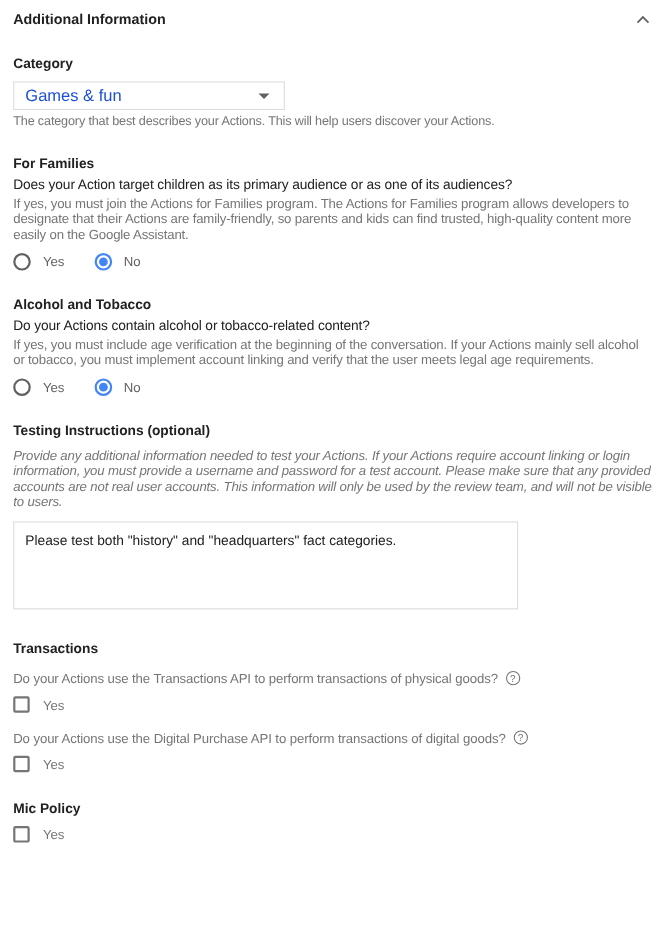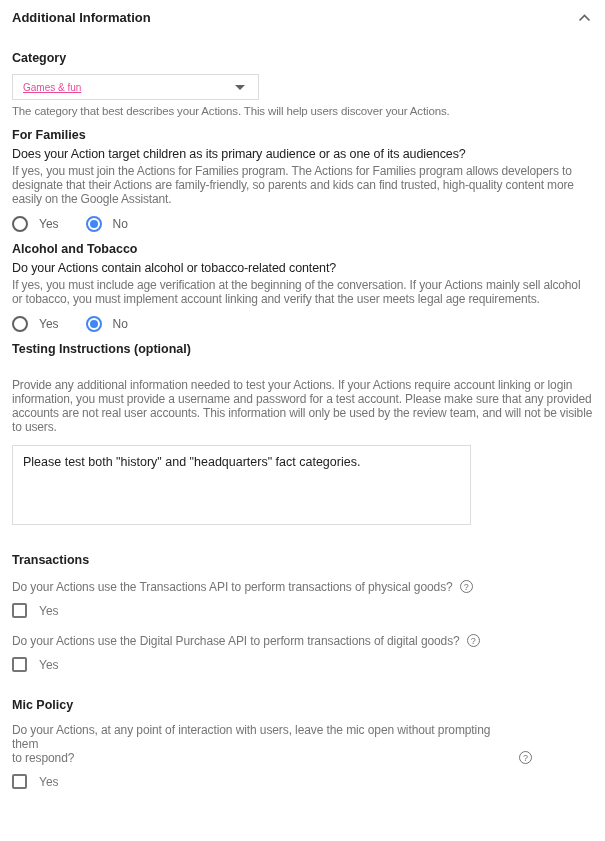--- a/index.html
+++ b/index.html
@@ -12,40 +12,40 @@
   .page { width: 605px; height: 841px; padding: 0 12px; }
 
   
   .hdr { padding-top: 10px; display: flex; justify-content: space-between; align-items: center; }
   .hdr-title { font-size: 13px; font-weight: bold; color: #212121; }
   .collapse-btn { border: none; background: none; cursor: pointer; padding: 2px; line-height: 0; }
 
   
   .sec-label { font-size: 12.5px; font-weight: bold; color: #212121; }
   .mt-cat   { margin-top: 26px; }
-  .mt-sec   { margin-top: 10px; }
+  .mt-sec   { margin-top: 24px; }
   .mt-sec24 { margin-top: 24px; }
   .mt-sec26 { margin-top: 26px; }
 
   
   .question { font-size: 12.5px; color: #212121; margin-top: 5px; line-height: 14px; letter-spacing: -0.1px; }
   .question.gray { color: #757575; font-size: 12px; display: flex; align-items: flex-start; }
   .helper { font-size: 12px; color: #757575; line-height: 14px; margin-top: 3px; letter-spacing: -0.15px; max-width: 583px; }
   .helper.small { font-size: 11.5px; margin-top: 5px; line-height: 13px; }
-  .helper.testing { margin-top: 22px; }
+  .helper.testing { margin-top: 9px; font-style: italic; }
   .preline { white-space: pre-line; }
 
   
   .select {
     margin-top: 9px; width: 247px; height: 26px;
     border: 1px solid #dadce0; background: #fff;
     display: flex; align-items: center; justify-content: space-between;
     padding: 0 13px 0 10px; cursor: pointer;
   }
-  .select-value { font-size: 10px; color: #ec4899; text-decoration: underline; }
+  .select-value { font-size: 15px; color: #1d4ed8; }
   .dd-arrow {
     width: 0; height: 0;
     border-left: 5px solid transparent; border-right: 5px solid transparent;
     border-top: 5px solid #616161;
   }
 
   
   .radio-row { margin-top: 10px; display: flex; align-items: center; }
   .radio-opt { display: flex; align-items: center; cursor: pointer; }
   .radio-opt + .radio-opt { margin-left: 27px; }
@@ -158,23 +158,18 @@
     <span class="q-text-inline">Do your Actions use the Digital Purchase API to perform transactions of digital goods?</span>
     <span class="help"></span>
   </div>
   <label class="cb-row">
     <span class="checkbox"></span>
     <span class="cb-label">Yes</span>
   </label>
 
   
   <div class="sec-label mt-sec26">Mic Policy</div>
-  <div class="question gray" style="margin-top:11px; max-width:520px;">
-    <span class="q-text-inline preline">Do your Actions, at any point of interaction with users, leave the mic open without prompting them
-to respond?</span>
-    <span class="help" style="align-self:flex-end; margin-bottom:1px;"></span>
-  </div>
   <label class="cb-row">
     <span class="checkbox"></span>
     <span class="cb-label">Yes</span>
   </label>
 
 </div>
 
 </body></html>

